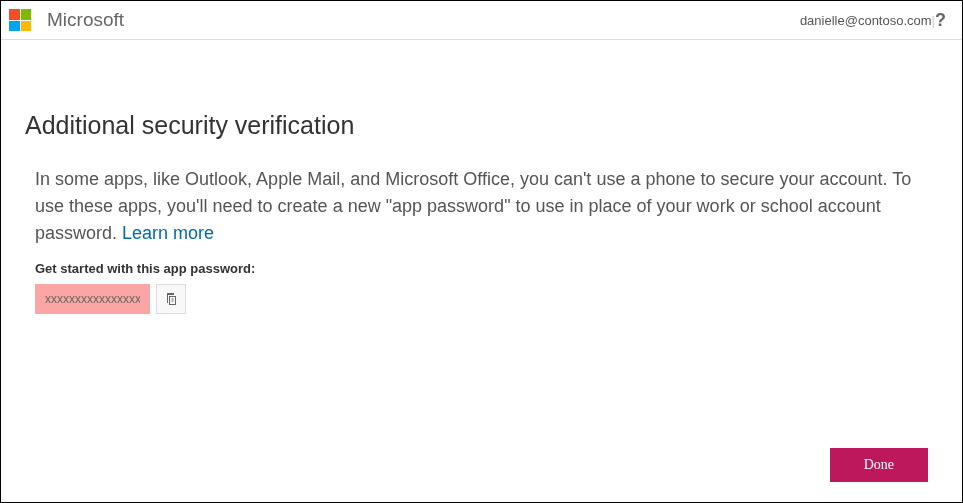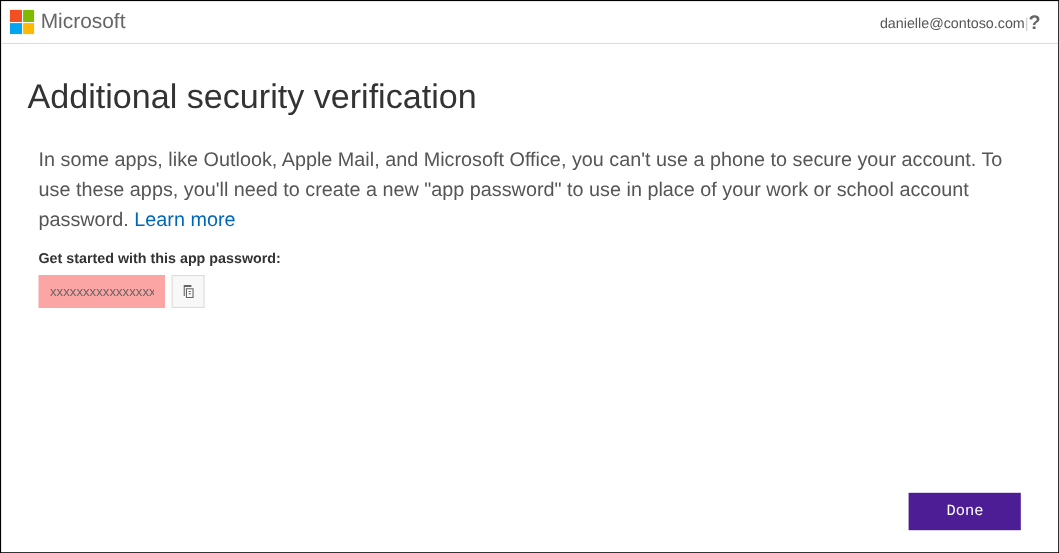--- a/index.html
+++ b/index.html
@@ -19,21 +19,21 @@
     .header {
       display: flex;
       align-items: center;
       justify-content: space-between;
       padding: 8px 16px 8px 8px;
       border-bottom: 1px solid #ddd;
     }
     .header-left {
       display: flex;
       align-items: center;
-      gap: 6px;
+      gap: 16px;
     }
     .ms-logo {
       width: 22px;
       height: 22px;
       display: grid;
       grid-template-columns: 1fr 1fr;
       grid-template-rows: 1fr 1fr;
       gap: 1px;
     }
     .ms-logo .sq1 { background: #f25022; }
@@ -60,24 +60,25 @@
       color: #666;
       cursor: pointer;
     }
     .content {
       padding: 30px 24px 20px 24px;
       flex: 1;
       display: flex;
       flex-direction: column;
     }
     .page-title {
-      font-size: 31px;
+      font-size: 25px;
       font-weight: 300;
       color: #333;
       margin-bottom: 26px;
+      margin-top: 41px;
     }
     .subtitle {
       font-size: 13px;
       color: #555;
       margin-bottom: 24px;
     }
     .subtitle a, .step-desc a {
       color: #0067b8;
       text-decoration: none;
     }
@@ -129,27 +130,27 @@
       cursor: pointer;
       color: #666;
     }
     .footer {
       margin-top: auto;
       display: flex;
       justify-content: flex-end;
       padding-right: 10px;
     }
     .done-btn {
-      background: #4c1d95;
+      background: #be185d;
       color: #fff;
       border: none;
       padding: 9px 34px;
       font-size: 14px;
       cursor: pointer;
-      font-family: Liberation Mono, monospace;
+      font-family: Liberation Serif, serif;
     }
   </style>
 </head>
 <body>
 
 <div class="header">
   <div class="header-left">
     <div class="ms-logo">
       <div class="sq1"></div>
         <div class="sq2"></div>

